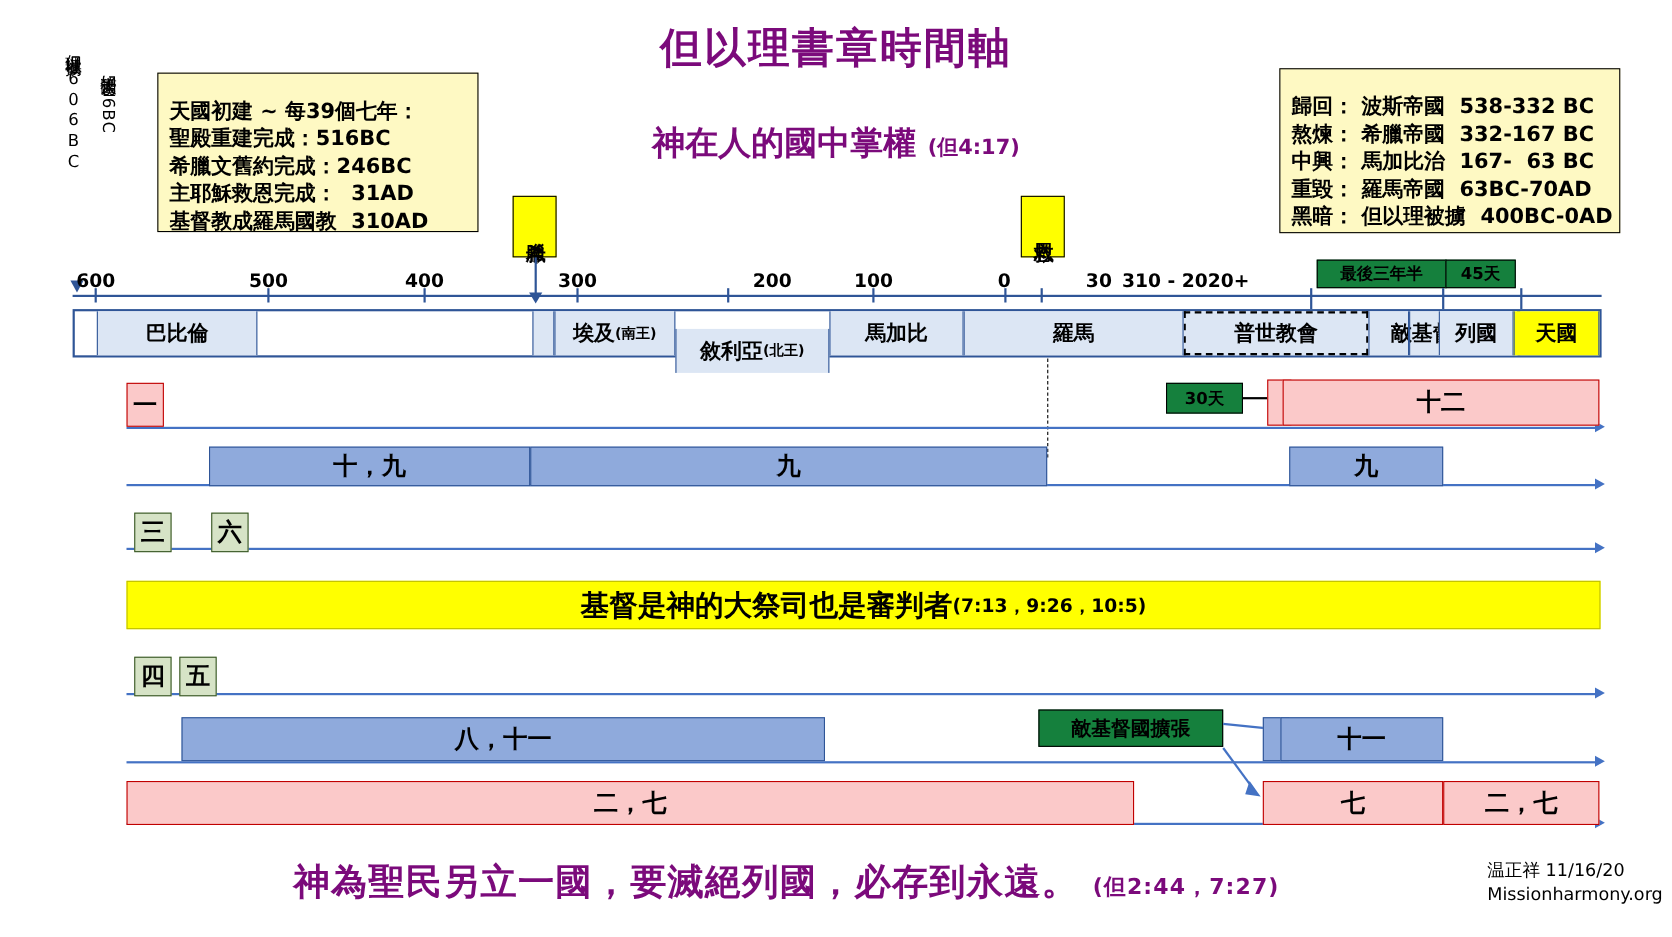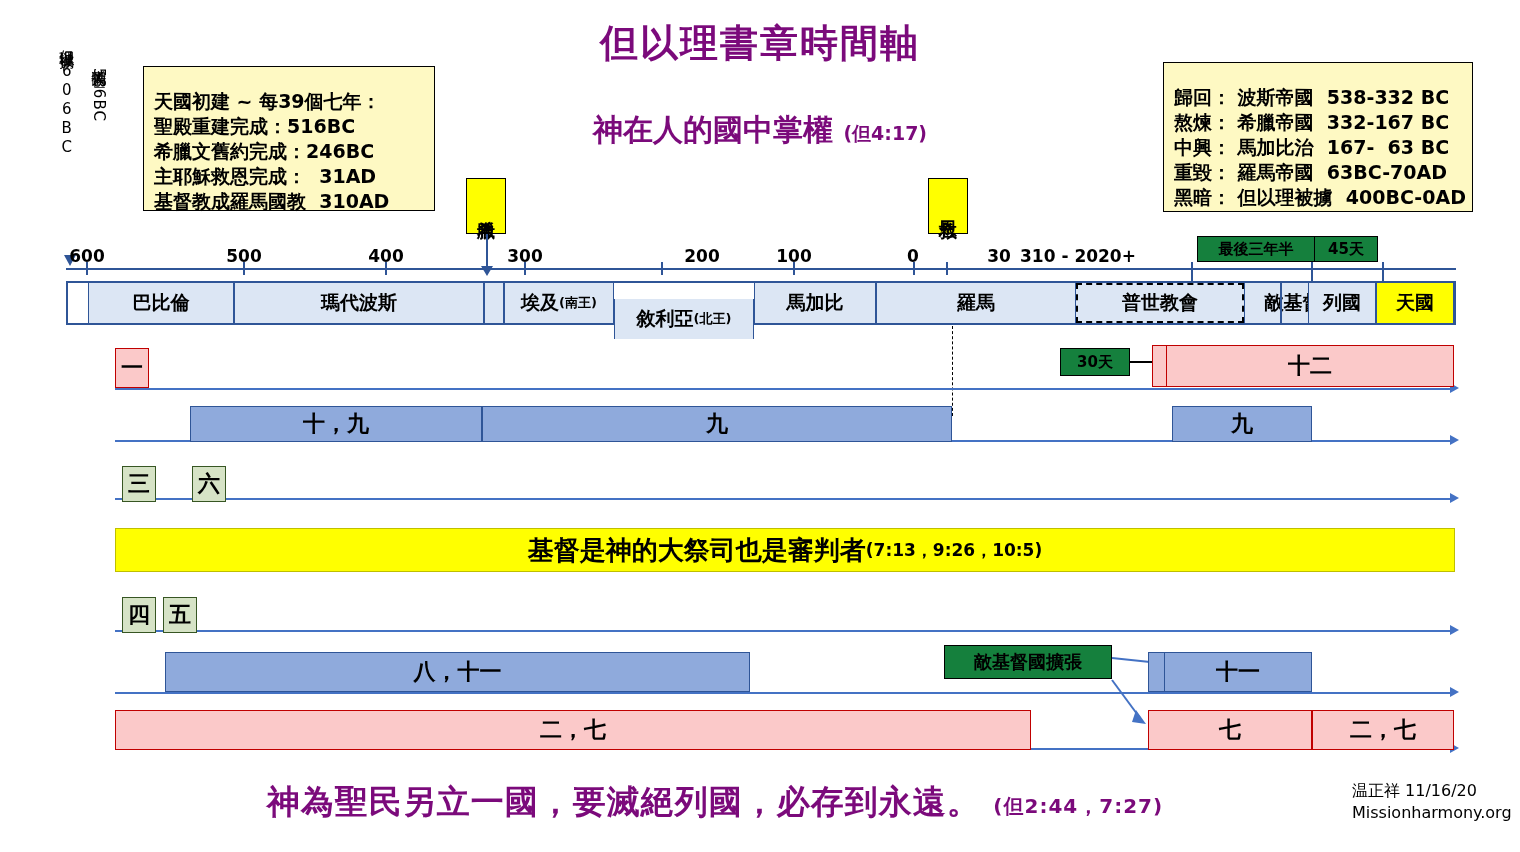--- a/index.html
+++ b/index.html
@@ -159,23 +159,20 @@
 <div class="abs ticklabel" style="left:641px;top:246px;width:42px;margin-left:40px;">200</div>
 <div class="abs ticklabel" style="left:773px;top:246px;width:42px;">100</div>
 <div class="abs ticklabel" style="left:896px;top:246px;width:34px;">0</div>
 <div class="abs ticklabel" style="left:938px;top:246px;width:34px;margin-left:44px;">30</div>
 <div class="abs ticklabel" style="left:1020px;top:246px;width:150px;text-align:left;">310 - 2020+</div>
 
 <div class="abs erabar" style="left:66px;top:281px;width:1390px;height:44px;">
   <div class="cell" style="left:20px;width:146px;background:#dce6f4;">
     <span>巴比倫</span>
   </div>
-  <div class="cell" style="left:166px;width:250px;background:#dce6f4;">
-    <span>瑪代波斯</span>
-  </div>
   <div class="cell" style="left:416px;width:20px;background:#dce6f4;"></div>
   <div class="cell" style="left:436px;width:110px;background:#dce6f4;">
     <span>埃及</span>
       <span class="small">(南王)</span>
   </div>
   <div class="cell" style="left:546px;width:140px;background:#dce6f4;margin-top:16px;">
     <span>敘利亞</span>
       <span class="small">(北王)</span>
   </div>
   <div class="cell" style="left:686px;width:122px;background:#dce6f4;">

